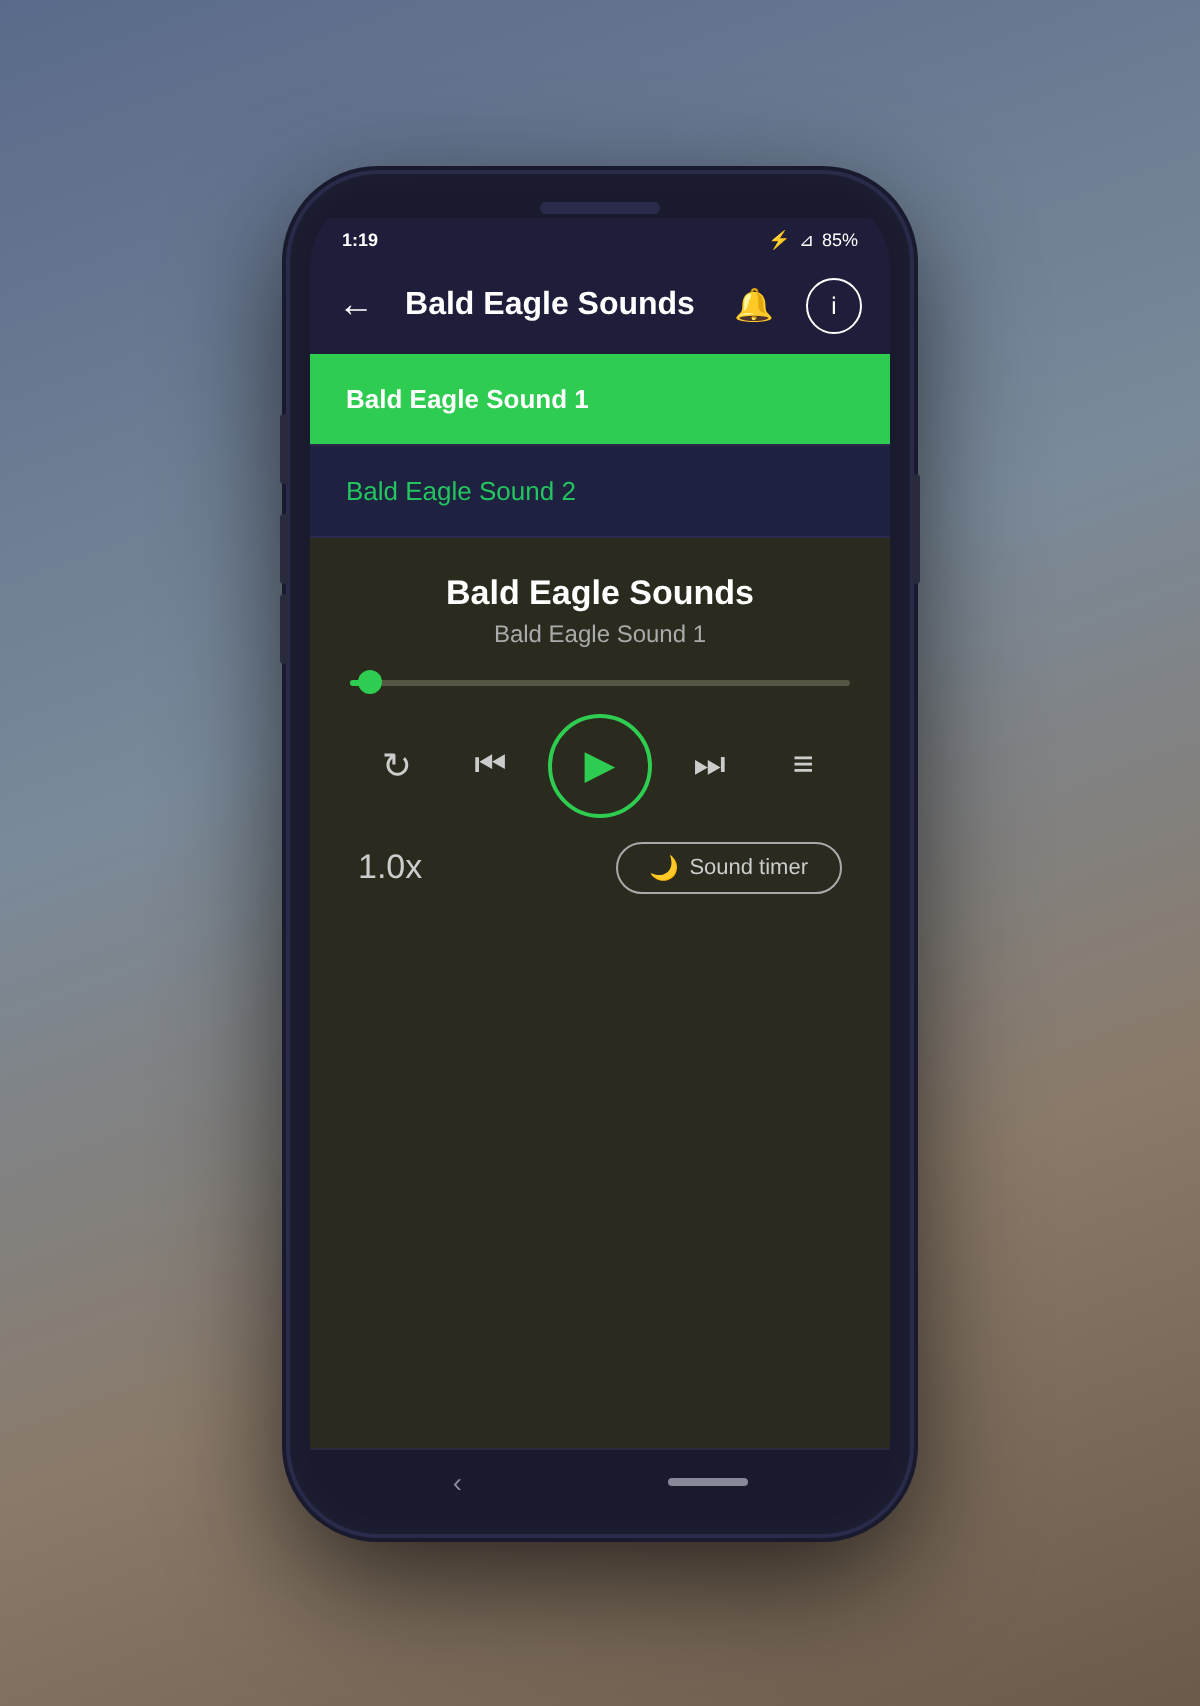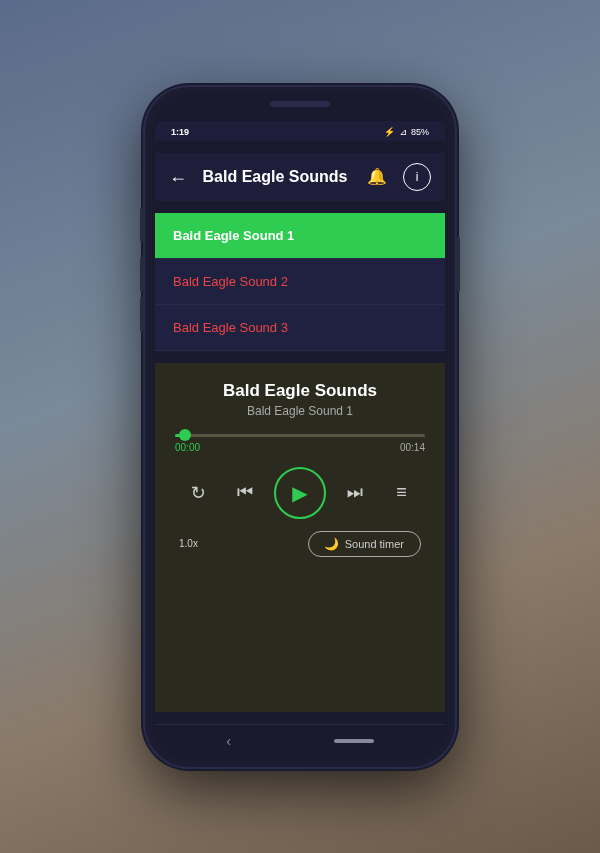--- a/index.html
+++ b/index.html
@@ -52,21 +52,20 @@
     }
 
     .phone-screen {
       width: 100%;
       height: 100%;
       background: #1a1a2e;
       border-radius: 36px;
       overflow: hidden;
       display: flex;
       flex-direction: column;
-      gap: 12px;
     }
 
     
     .status-bar {
       background: #1e1e3a;
       padding: 6px 16px 4px;
       display: flex;
       align-items: center;
       justify-content: space-between;
       flex-shrink: 0;
@@ -130,21 +129,21 @@
       border: none;
     }
 
     
     .sound-list {
       background: #1e2240;
       flex-shrink: 0;
     }
     .sound-item {
       padding: 15px 18px;
-      color: #ef4444;
+      color: #22c55e;
       font-size: 13px;
       border-bottom: 1px solid #2a2a4a;
       cursor: pointer;
     }
     .sound-item.active {
       background: #2ecc50;
       color: #ffffff;
       font-weight: 600;
     }
 
@@ -249,21 +248,21 @@
     
     .bottom-row {
       display: flex;
       align-items: center;
       justify-content: space-between;
       width: 100%;
       padding: 0 4px;
     }
     .speed-label {
       color: #cccccc;
-      font-size: 10px;
+      font-size: 17px;
     }
     .sleep-timer-btn {
       background: transparent;
       border: 1.5px solid #aaaaaa;
       border-radius: 16px;
       padding: 5px 16px;
       color: #cccccc;
       font-size: 11px;
       cursor: pointer;
       display: flex;
@@ -341,39 +340,32 @@
       </div>
     </div>
 
     <div class="sound-list">
       <div class="sound-item active">
         <span>Bald Eagle Sound 1</span>
       </div>
       <div class="sound-item">
         <span>Bald Eagle Sound 2</span>
       </div>
-      <div class="sound-item">
-        <span>Bald Eagle Sound 3</span>
-      </div>
     </div>
 
     <div class="player-section">
       <div class="player-title">Bald Eagle Sounds</div>
       <div class="player-subtitle">Bald Eagle Sound 1</div>
 
       <div class="progress-container">
         <div class="progress-bar-track">
           <div class="progress-bar-fill">
             <div class="progress-thumb"></div>
           </div>
         </div>
-        <div class="progress-times">
-          <span class="time-label">00:00</span>
-          <span class="time-label right">00:14</span>
-        </div>
       </div>
 
       <div class="controls">
         <button class="ctrl-btn" title="repeat">↻</button>
         <button class="ctrl-btn">⏮</button>
         <button class="play-btn">▶</button>
         <button class="ctrl-btn">⏭</button>
         <button class="ctrl-btn">≡</button>
       </div>
 

